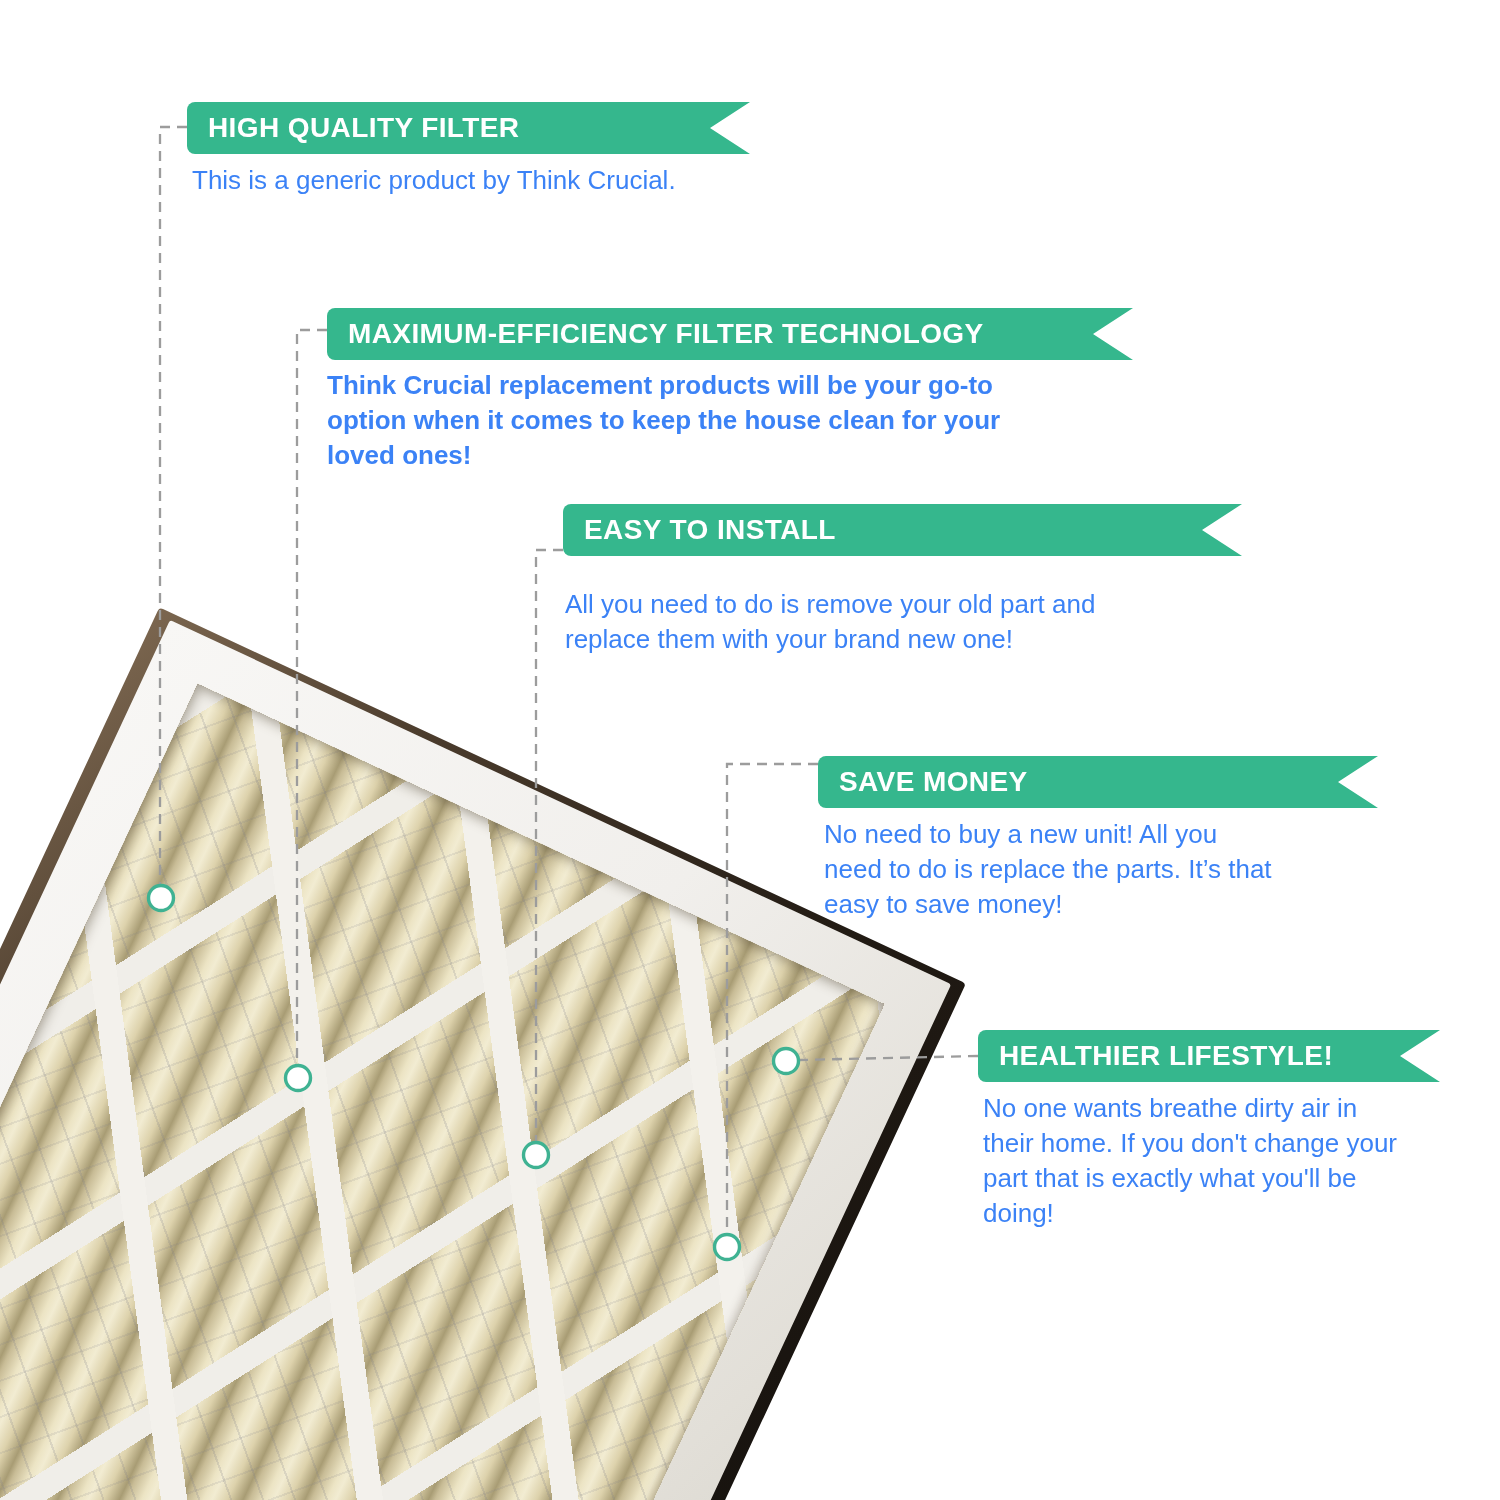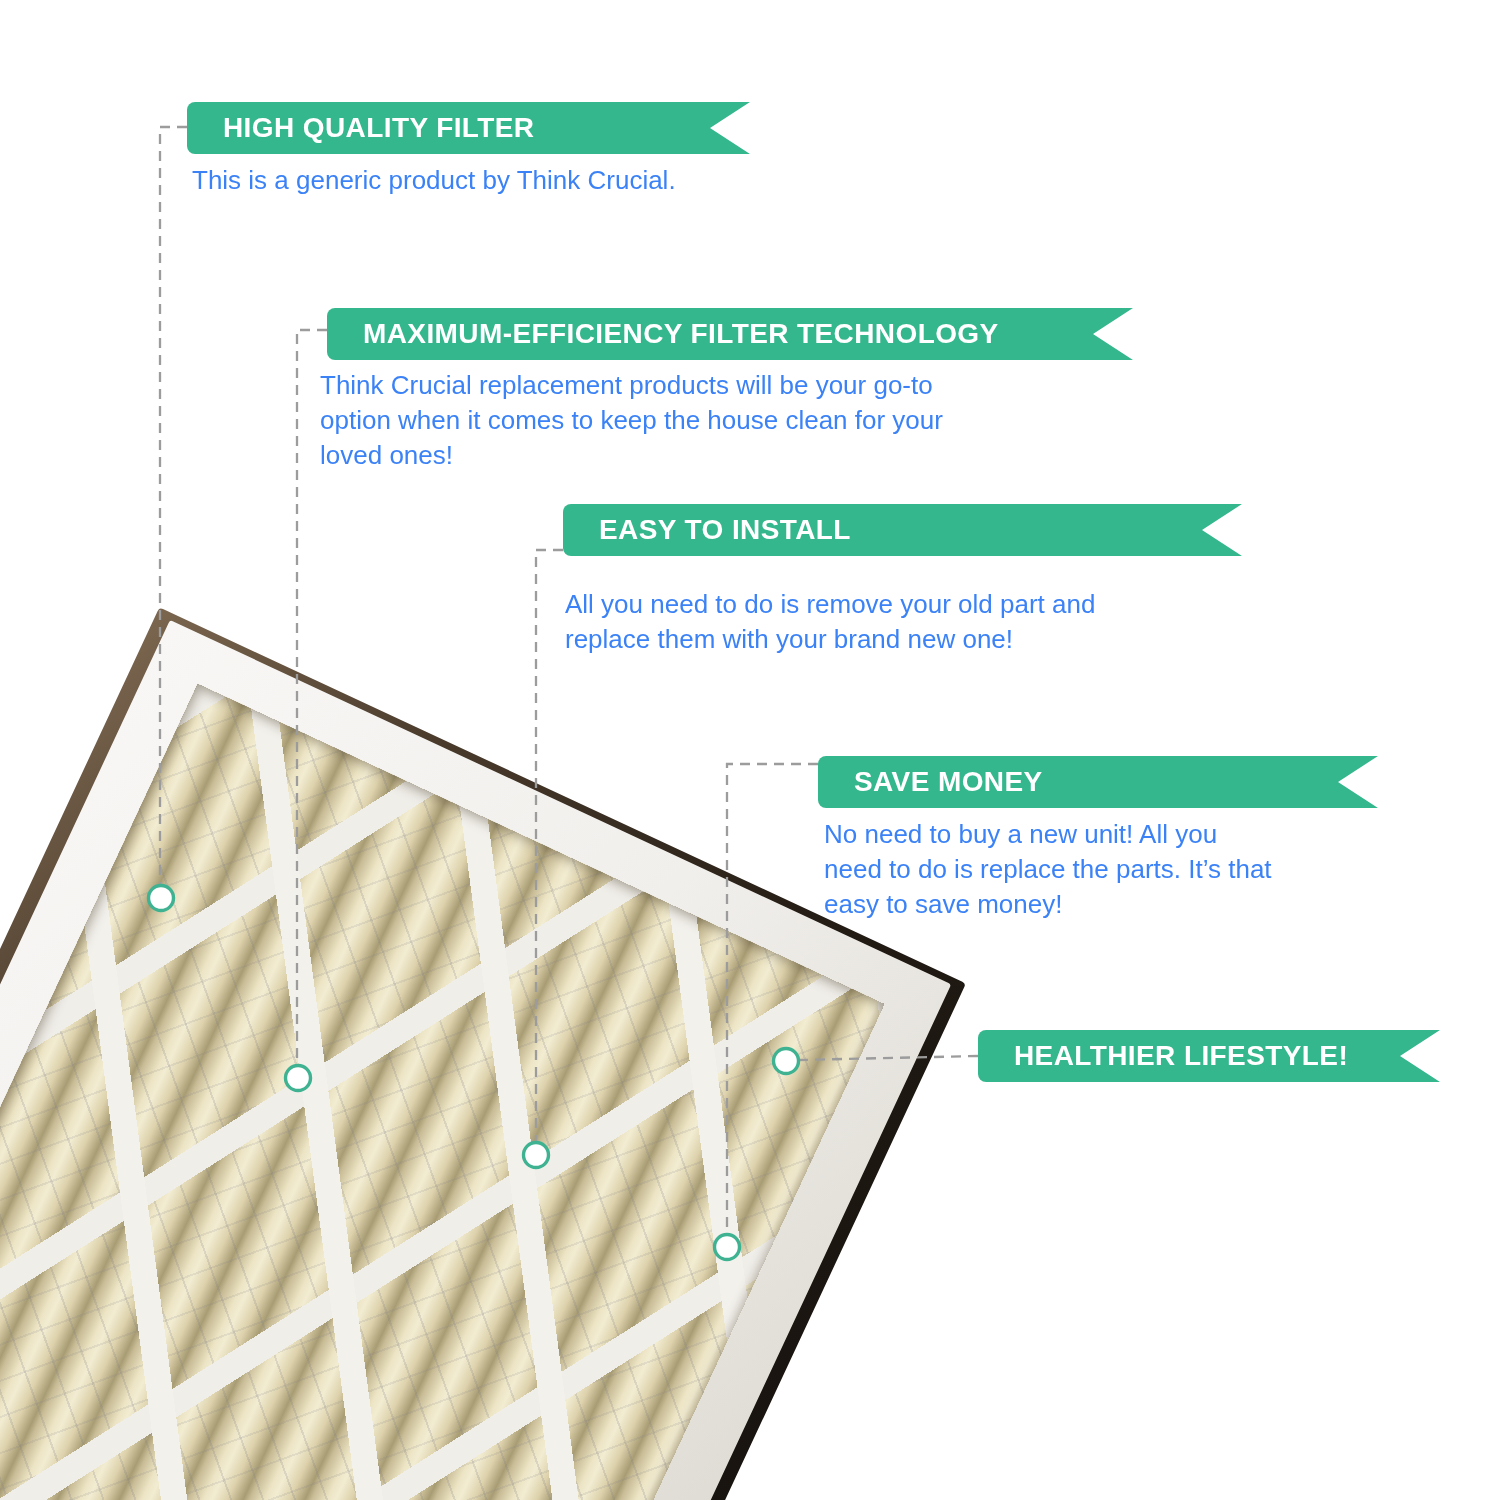--- a/index.html
+++ b/index.html
@@ -43,21 +43,21 @@
   .connectors polyline{fill:none;stroke:var(--connector-gray,#9c9c9c);stroke-width:2.3;stroke-dasharray:10 7;}
   .connectors circle{fill:#ffffff;stroke:var(--marker-ring,#3fb292);stroke-width:3.4;}
 
   
   .banner{
     position:absolute;height:52px;z-index:3;box-sizing:border-box;
     background:var(--banner-green,#35b78d);
     clip-path:polygon(0 0,100% 0,calc(100% - 40px) 50%,100% 100%,0 100%);
     border-radius:8px 0 0 8px;
     color:#ffffff;font-weight:bold;font-size:28px;line-height:52px;
-    letter-spacing:0.4px;padding-left:36px;white-space:nowrap;
+    letter-spacing:0.4px;padding-left:21px;white-space:nowrap;
   }
   .para{
     position:absolute;z-index:3;color:#3b82f6;font-size:26px;line-height:35px;
     white-space:pre-line;
   }
 </style>
 </head>
 <body>
 
 <div class="canvas">
@@ -82,34 +82,38 @@
   </svg>
 
   <div class="banner" style="left:187px;top:102px;width:563px;">
     <span>HIGH QUALITY FILTER</span>
   </div>
   <div class="para" style="left:192px;top:163px;width:640px;">This is a generic product by Think Crucial.</div>
 
   <div class="banner" style="left:327px;top:308px;width:806px;">
     <span>MAXIMUM-EFFICIENCY FILTER TECHNOLOGY</span>
   </div>
-  <div class="para" style="left:320px;top:368px;width:800px;">Think Crucial replacement products will be your go-to
+  <div class="para" style="left:327px;top:368px;width:800px;font-weight:bold;">Think Crucial replacement products will be your go-to
 option when it comes to keep the house clean for your
 loved ones!</div>
 
   <div class="banner" style="left:563px;top:504px;width:679px;">
     <span>EASY TO INSTALL</span>
   </div>
   <div class="para" style="left:565px;top:587px;width:710px;">All you need to do is remove your old part and
 replace them with your brand new one!</div>
 
   <div class="banner" style="left:818px;top:739px;width:560px;margin-top:17px;">
     <span>SAVE MONEY</span>
   </div>
   <div class="para" style="left:824px;top:817px;width:590px;">No need to buy a new unit! All you
 need to do is replace the parts. It’s that
 easy to save money!</div>
 
   <div class="banner" style="left:978px;top:1030px;width:462px;">
     <span>HEALTHIER LIFESTYLE!</span>
   </div>
+  <div class="para" style="left:983px;top:1091px;width:505px;">No one wants breathe dirty air in
+their home. If you don't change your
+part that is exactly what you'll be
+doing!</div>
 
 </div>
 
 </body></html>

